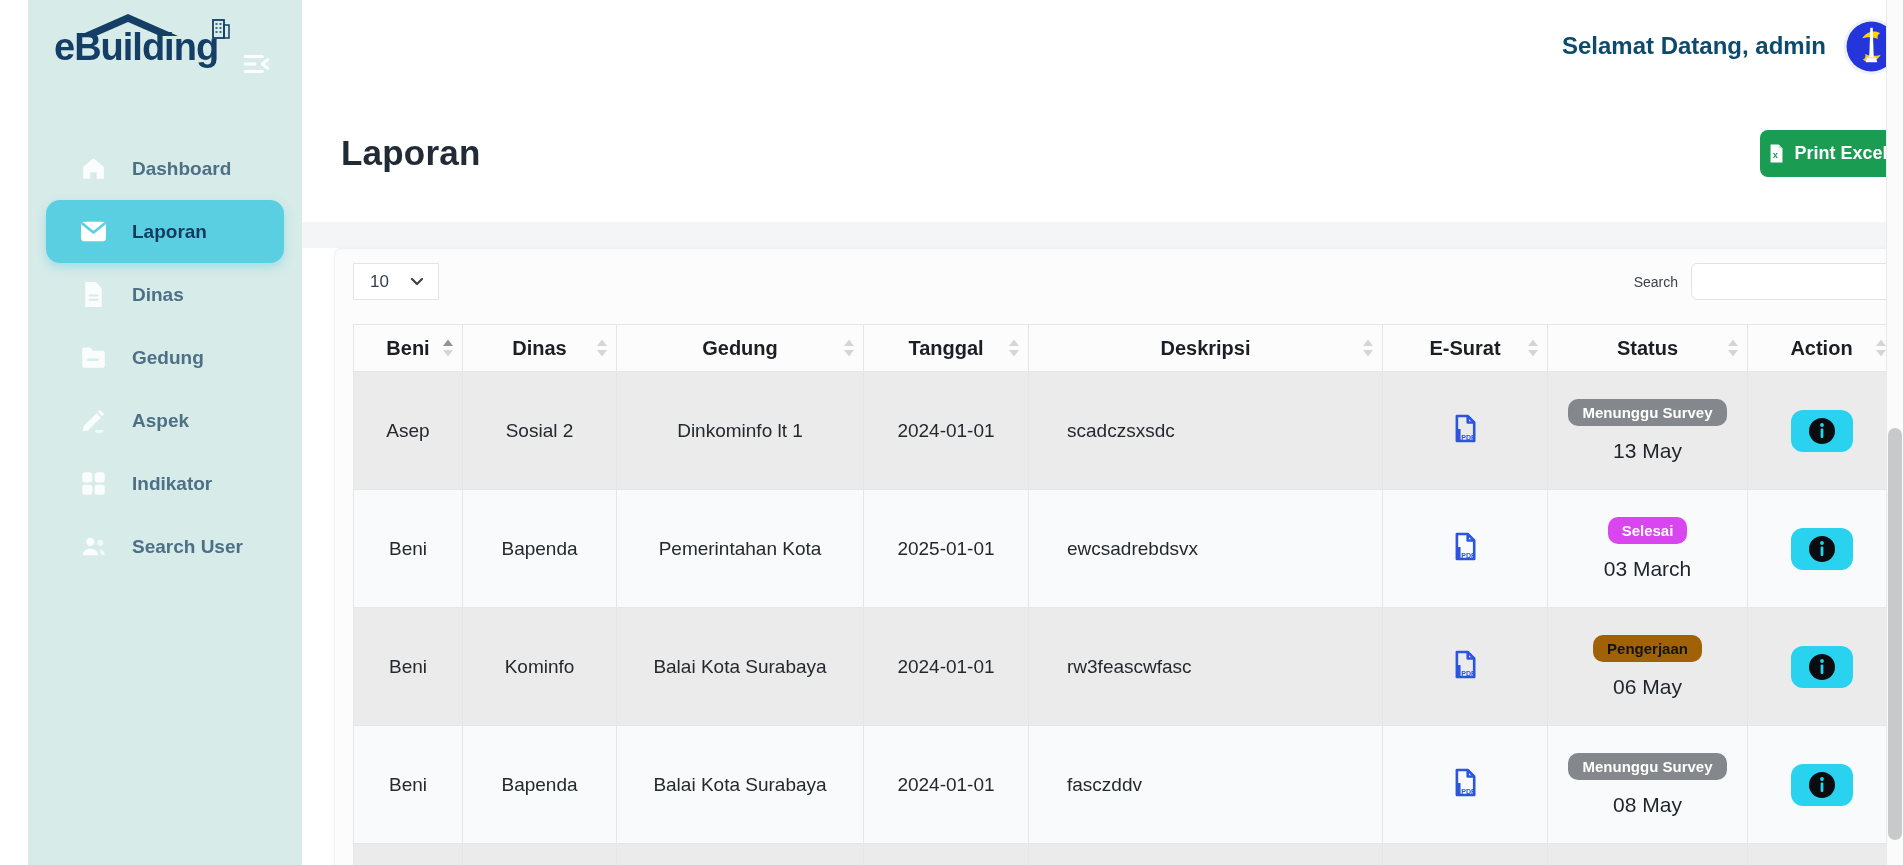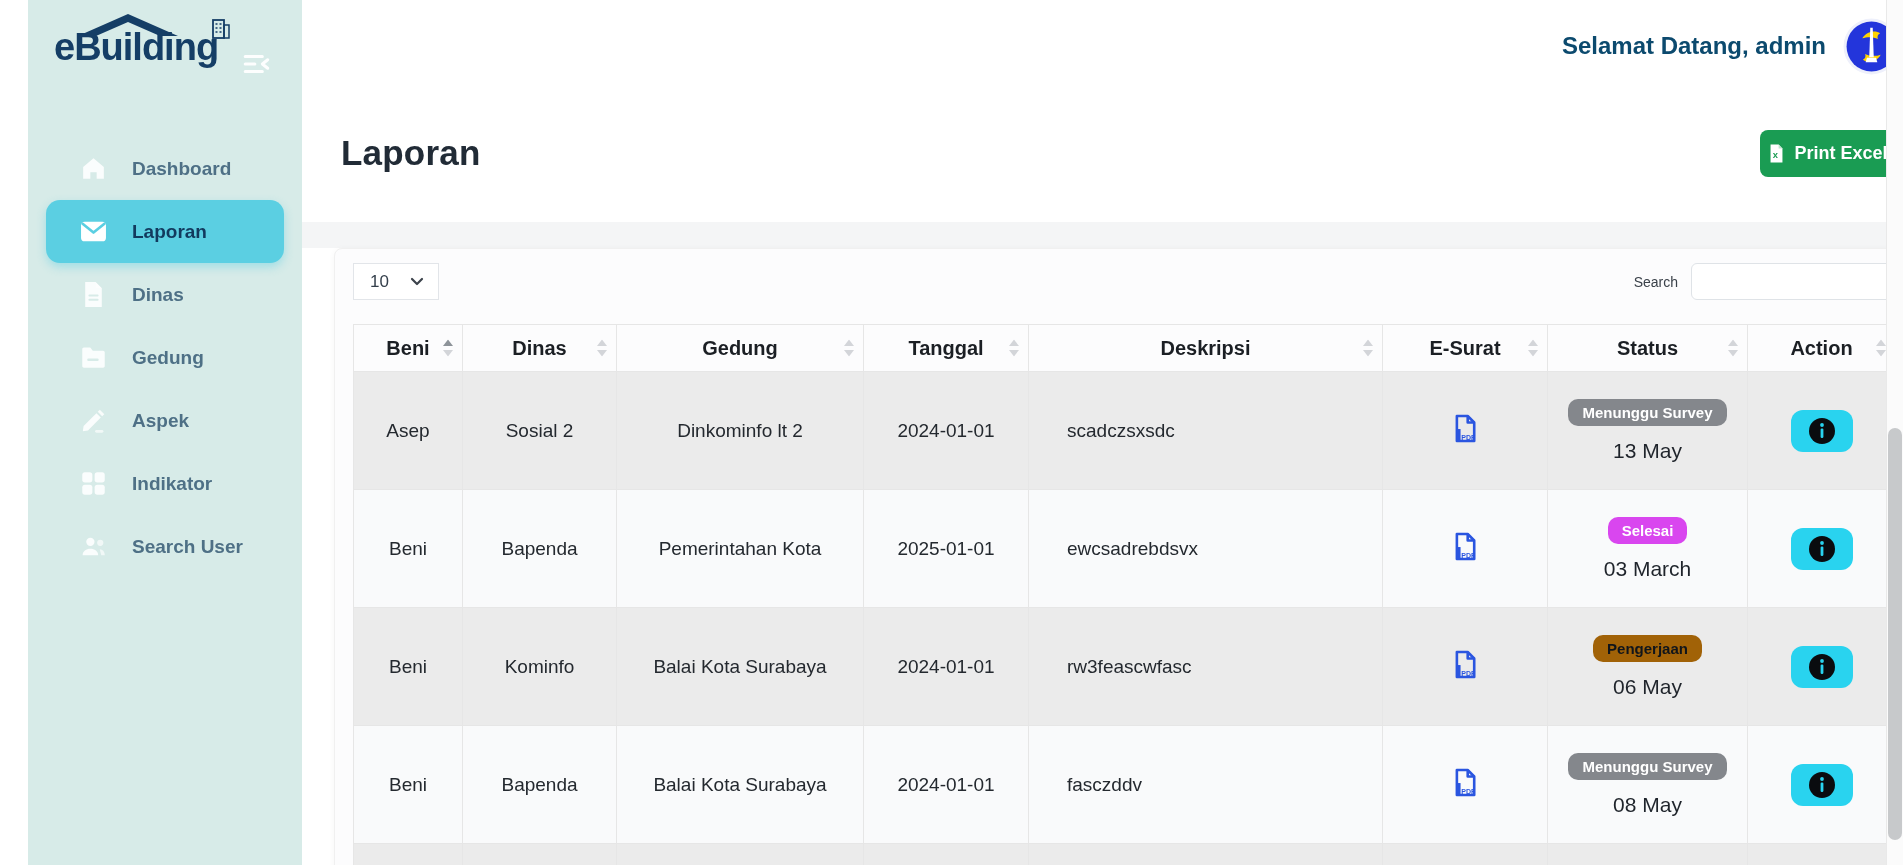--- a/index.html
+++ b/index.html
@@ -255,21 +255,21 @@
               <th><span>Action</span><span class="sort-ic"><svg width="10" height="17" viewBox="0 0 10 17">
                     <path d="M5 0 10 6.6H0z" fill="#d3d5d9"></path>
                     <path d="M5 17 0 10.4h10z" fill="#d3d5d9"></path>
                   </svg></span></th>
             </tr>
           </thead>
         <tbody id="table-body">
             <tr>
               <td class="c-user">Asep</td>
               <td class="c-dinas">Sosial 2</td>
-              <td class="c-gedung">Dinkominfo lt 2</td>
+              <td class="c-gedung">Dinkominfo lt 1</td>
               <td class="c-tanggal">2024-01-01</td>
               <td class="c-deskripsi">scadczsxsdc</td>
               <td><span class="pdf-link"><svg width="26" height="31" viewBox="0 0 24 28">
                     <path d="M4.5 2.5h10l6 6v17h-16z" fill="none" stroke="#2a55e0" stroke-width="2.4" stroke-linejoin="round"></path>
                     <path d="M14.5 2.5v6h6" fill="none" stroke="#2a55e0" stroke-width="2.4" stroke-linejoin="round"></path>
                     <rect x="4.5" y="14.5" width="3.4" height="11" fill="#2a55e0"></rect>
                     <text x="8.6" y="24.6" font-size="6.5" font-weight="700" fill="#2a55e0" font-family="Liberation Sans, sans-serif">PDF</text>
                   </svg></span></td>
               <td><span class="badge gray">Menunggu Survey</span><div class="status-date">13 May</div></td>
               <td><button class="info-btn">

